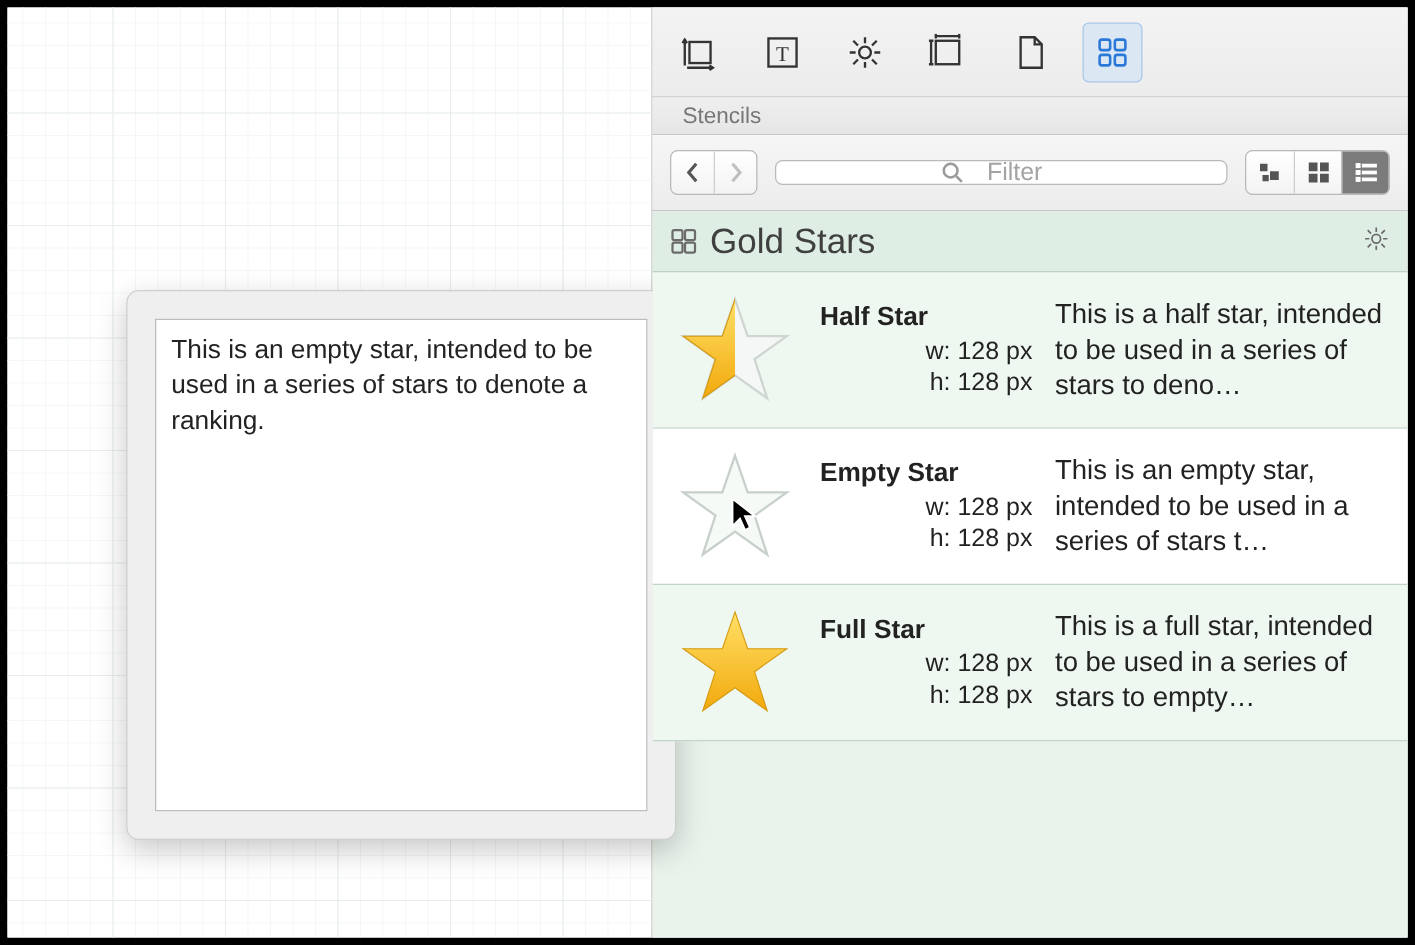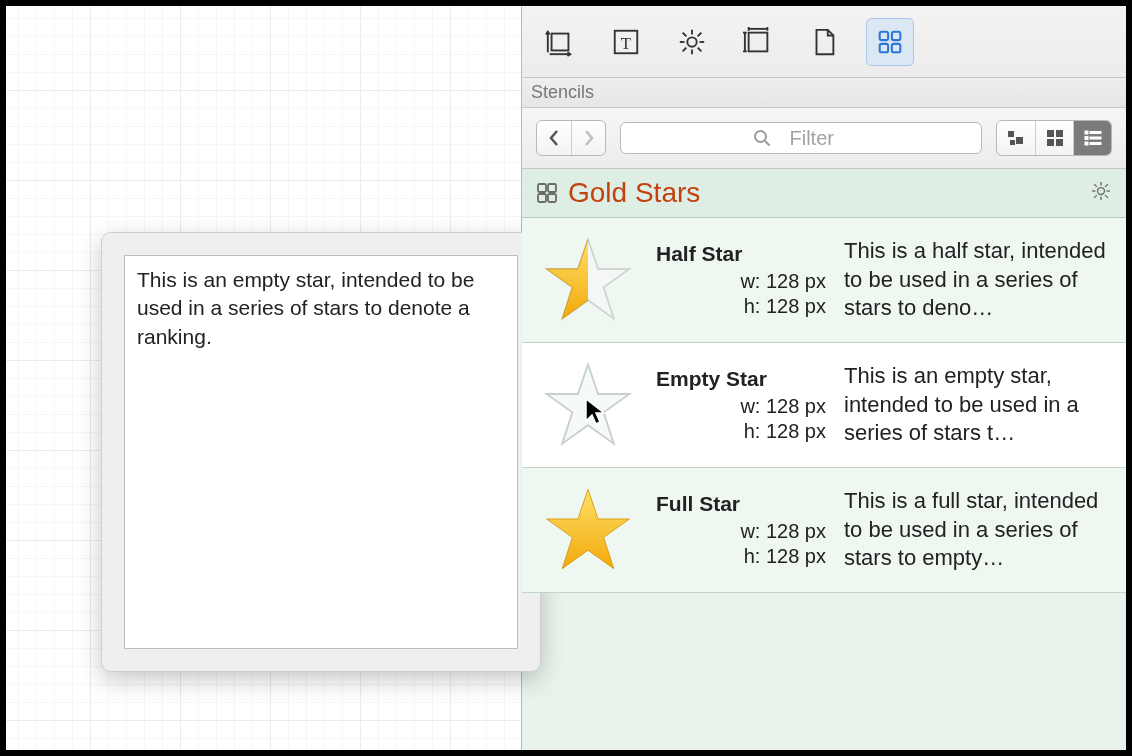--- a/index.html
+++ b/index.html
@@ -80,21 +80,21 @@
     border-radius: 5px;
   }
   .inspector-tab svg { width: 30px; height: 30px; }
 
   
   .section-label {
     background: linear-gradient(#efefef,#e6e6e6);
     border-bottom: 1px solid #c9c9c9;
     color: #777;
     font-size: 18px;
-    padding: 4px 9px;
+    padding: 4px 24px;
   }
 
   
   .filter-row {
     background: linear-gradient(#f6f6f6,#ececec);
     border-bottom: 1px solid #c6c6c6;
     padding: 12px 14px;
     display: flex;
     align-items: center;
     gap: 14px;
@@ -109,21 +109,21 @@
   }
   .nav-btn {
     width: 34px;
     display: flex; align-items: center; justify-content: center;
     cursor: pointer;
   }
   .nav-btn + .nav-btn { border-left: 1px solid #cdcdcd; }
   .nav-btn.disabled svg { opacity: 0.35; }
   .filter-field {
     flex: 1;
-    height: 32px;
+    height: 20px;
     border: 1px solid #b9b9b9;
     border-radius: 6px;
     background: #fff;
     display: flex;
     align-items: center;
     justify-content: center;
     gap: 19px;
     color: #a3a3a3;
     font-size: 20px;
   }
@@ -155,21 +155,21 @@
   
   .stencil-header {
     display: flex;
     align-items: center;
     justify-content: space-between;
     padding: 8px 14px;
     background: #dfeee4;
     border-bottom: 1px solid #b6c9bd;
   }
   .stencil-header-left { display: flex; align-items: center; gap: 10px; }
-  .stencil-title { font-size: 28px; color: #c2410c; }
+  .stencil-title { font-size: 28px; color: #404040; }
   .stencil-gear { cursor: pointer; }
 
   
   .stencil-list { flex: 1; overflow: auto; background: #e9f3ec; }
   .stencil-item {
     display: flex;
     align-items: center;
     gap: 18px;
     padding: 12px 16px;
     border-bottom: 1px solid #c2d4c8;

